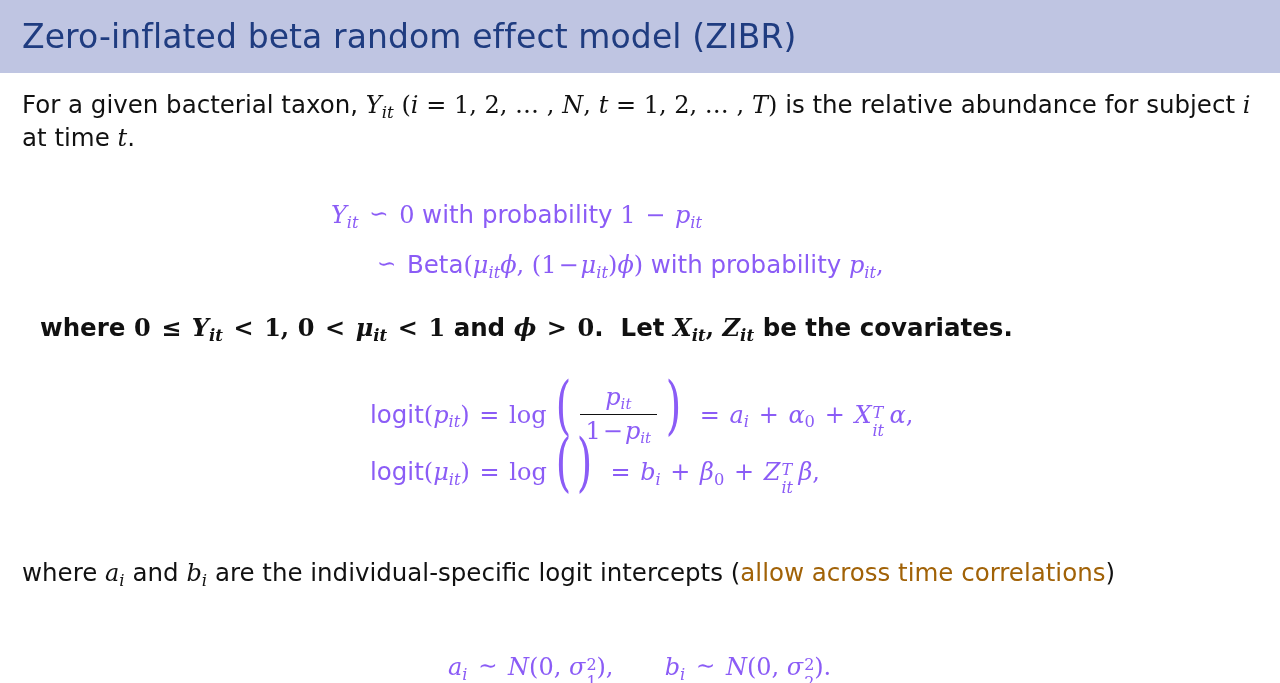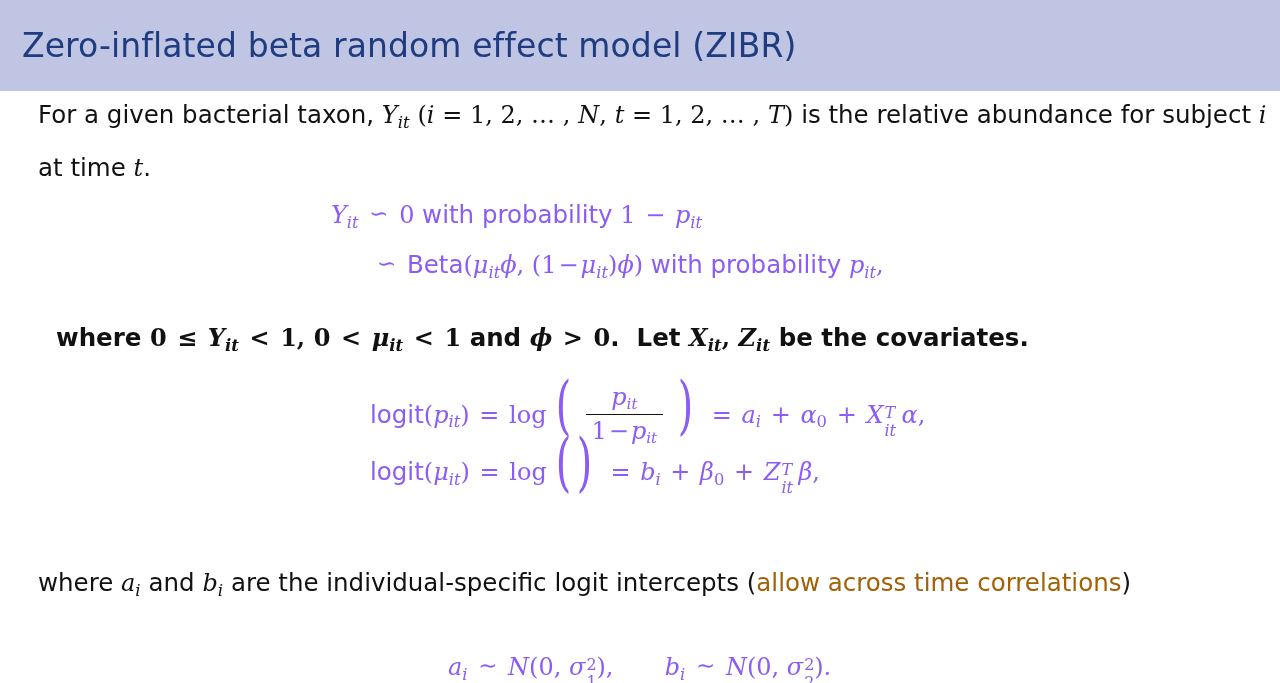--- a/index.html
+++ b/index.html
@@ -19,21 +19,21 @@
     height: 683px;
     background: #ffffff;
   }
 
   
   .title-bar {
     position: absolute;
     left: 0;
     top: 0;
     width: 1280px;
-    height: 91px;
+    height: 73px;
     background: #bfc5e2;
     display: flex;
     align-items: center;
   }
   .title-text {
     color: #1f3c80;
     font-family: "DejaVu Sans", sans-serif;
     font-size: 33px;
     font-weight: 400;
     letter-spacing: 0.1px;
@@ -48,23 +48,22 @@
     top: 71px;
     width: 1280px;
     height: 612px;
     color: #1a1a1a;
   }
 
   .para {
     position: absolute;
     font-family: "DejaVu Sans", sans-serif;
     font-size: 24.5px;
-    line-height: 45px;
+    line-height: 25px;
     color: #111111;
-    margin-left: 16px;
   }
   .p-intro {
     left: 22px;
     top: 21px;
     width: 1232px;
   }
   .p-where1 {
     left: 40px;
     top: 244px;
     width: 1240px;
@@ -160,21 +159,21 @@
   .eq-logit2 { left: 370px; top: 386px; }
   .eq-normal { left: 448px; top: 582px; }
 
   
   .frac {
     display: inline-block;
     vertical-align: middle;
     text-align: center;
     position: relative;
     top: -1px;
-    margin: 0 12px;
+    margin: 0 6px;
   }
   .frac .num {
     display: block;
     padding: 0 6px 1px 6px;
     font-size: 22px;
   }
   .frac .den {
     display: block;
     border-top: 1.4px solid #111111;
     padding: 2px 6px 0 6px;

